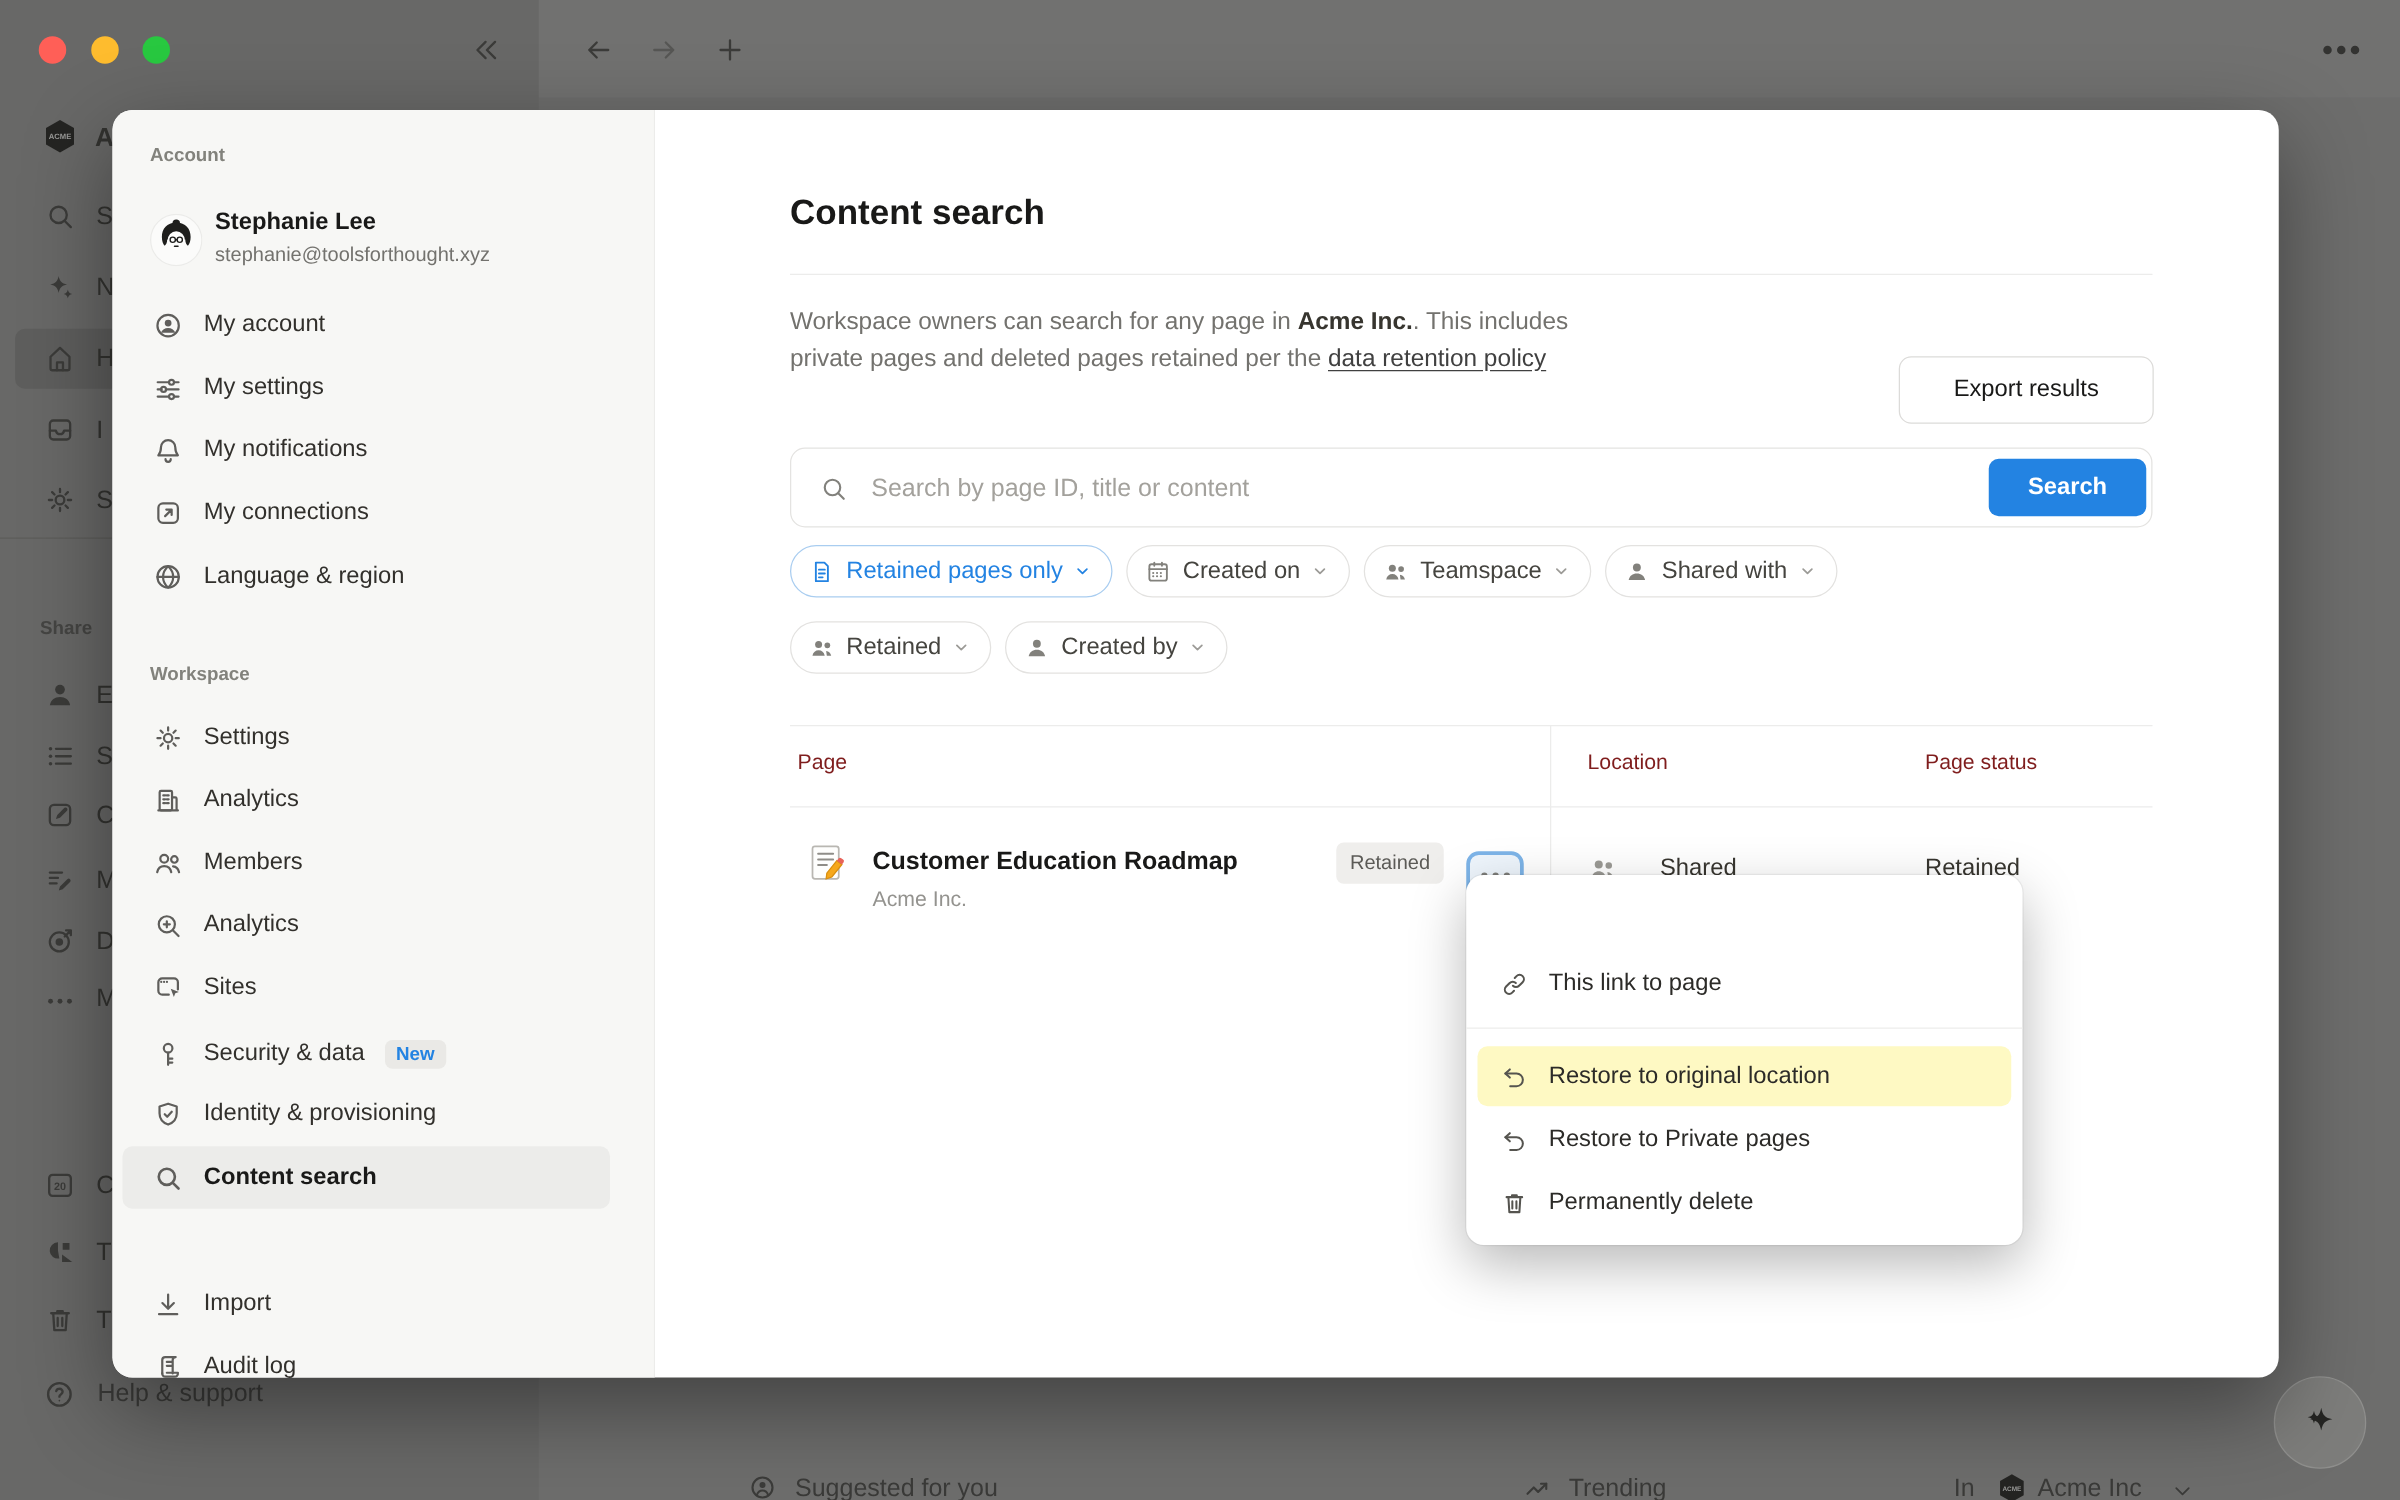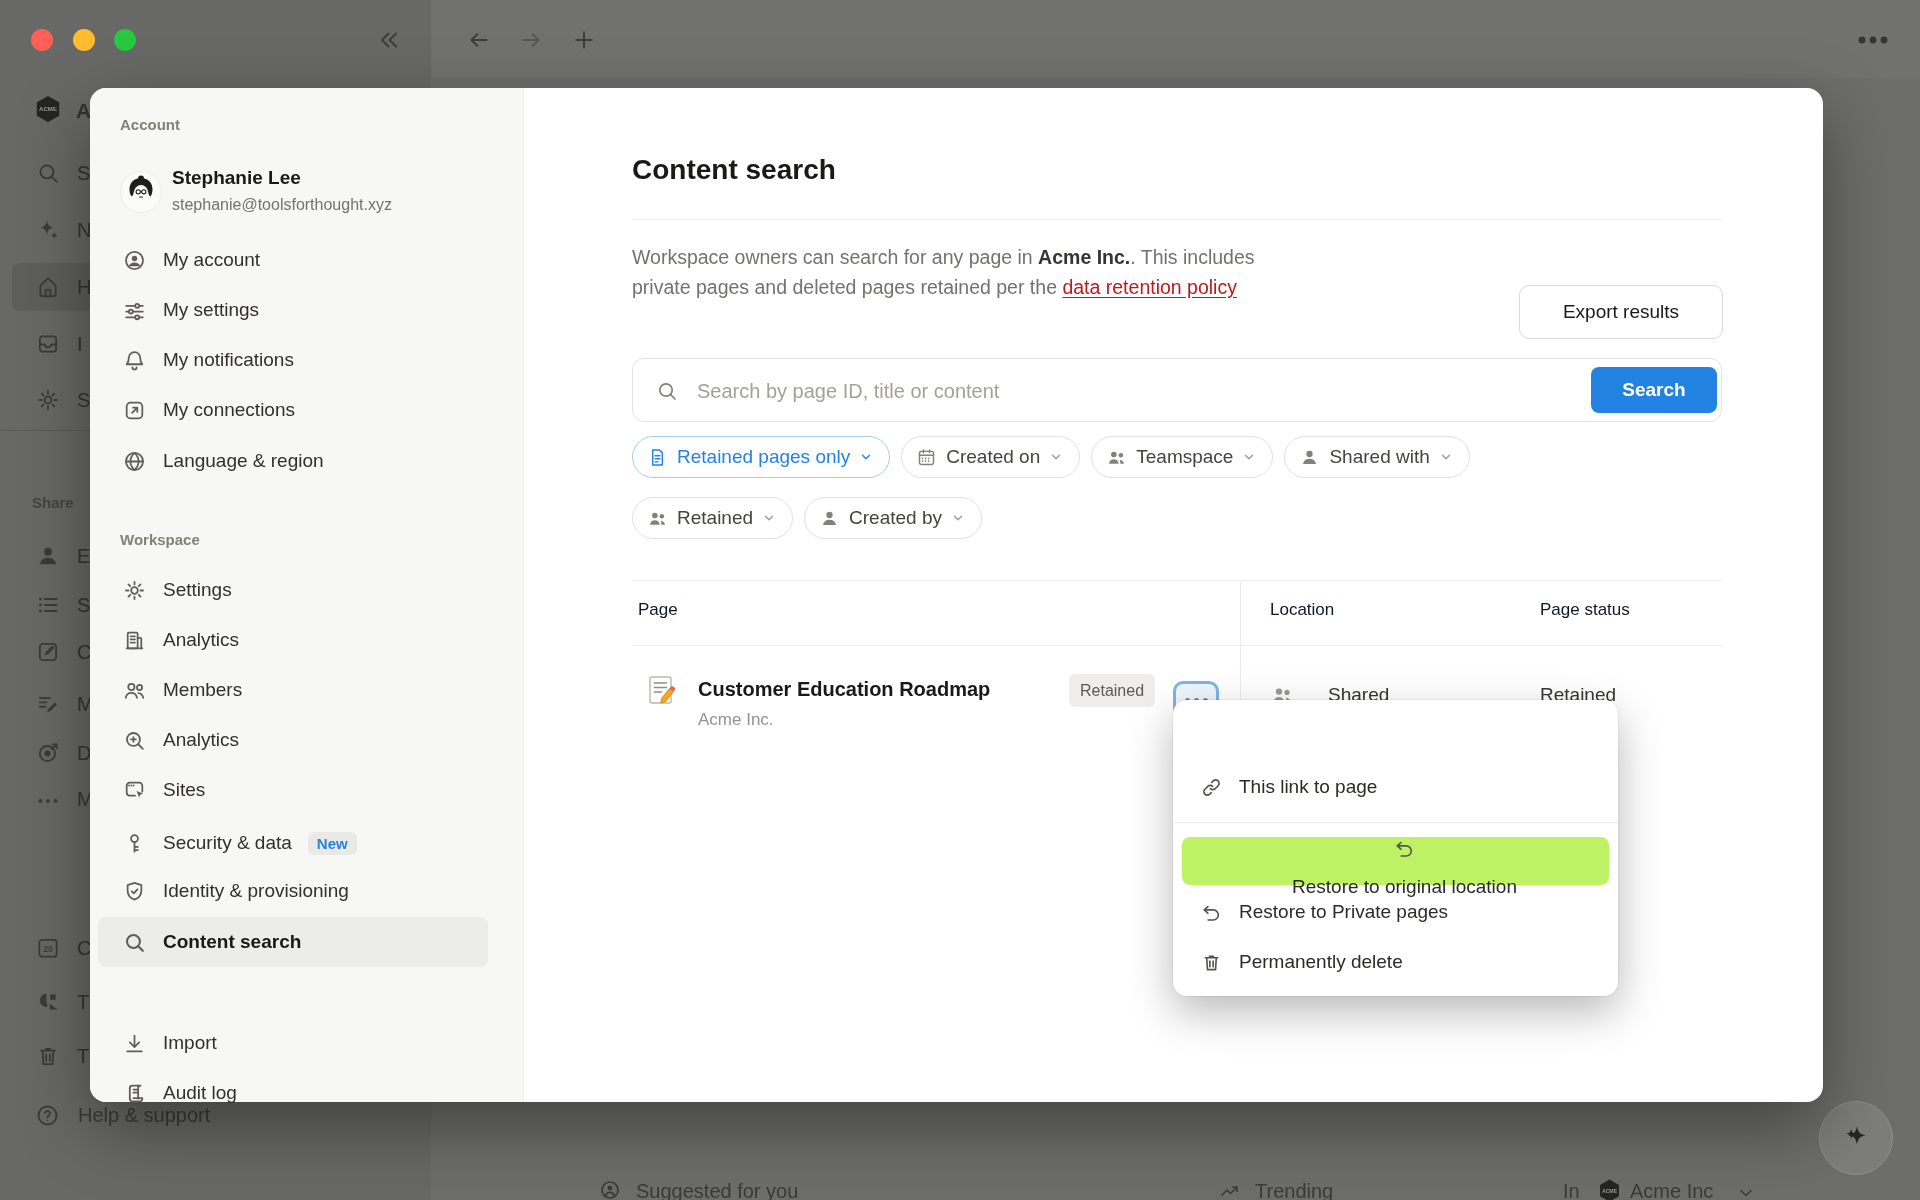--- a/index.html
+++ b/index.html
@@ -36,54 +36,54 @@
   .side-item.sel{background:#ececea;font-weight:700;color:#191918;}
   .badge-new{background:#eae9e6;color:#2383e2;font-size:15px;font-weight:600;border-radius:6px;padding:3px 9px;}
   .uname{color:#191918;font-size:19px;font-weight:700;}
   .uemail{color:#73726e;font-size:16px;}
 
   
   .m-title{color:#191918;font-size:28px;font-weight:700;}
   .m-divider{height:1px;background:#ececeb;}
   .m-desc{color:#73726e;font-size:19.5px;line-height:30px;}
   .m-desc b{color:#37352f;}
-  .m-desc a{color:#b91c1c;text-underline-offset:3px;}
+  .m-desc a{color:#404040;text-underline-offset:3px;}
   .btn-export{width:204px;height:54px;border:1px solid #dcdbd9;border-radius:10px;background:#fff;
     display:flex;align-items:center;justify-content:center;color:#191918;font-size:19px;font-weight:500;box-sizing:border-box;}
   .searchbox{width:1090px;height:64px;border:1px solid #e4e3e1;border-radius:12px;background:#fff;box-sizing:border-box;}
   .searchbox input{position:absolute;left:62px;top:1px;width:880px;height:60px;border:0;outline:0;
     font-size:20px;color:#37352f;font-family:inherit;background:transparent;}
   .searchbox input::placeholder{color:#a3a19c;}
   .btn-search{position:absolute;left:958px;top:8px;width:126px;height:46px;background:#2383e2;border-radius:8px;
     color:#fff;font-size:19px;font-weight:700;display:flex;align-items:center;justify-content:center;}
   .chip-row{display:flex;gap:11px;}
   .chip{height:42px;border:1px solid #e3e2e0;border-radius:21px;background:#fff;display:flex;align-items:center;
     gap:9px;padding:0 16px 0 14px;color:#45443f;font-size:19px;box-sizing:border-box;}
   .chip .cic{color:#82817c;}
   .chip .chev{color:#9c9b97;}
   .chip.active{color:#2383e2;border-color:#a9cdf0;}
   .chip.active .cic,.chip.active .chev{color:#2383e2;}
-  .th{color:#0f172a;font-size:17px;}
+  .th{color:#7f1d1d;font-size:17px;}
   .row-title{color:#191918;font-size:20px;font-weight:700;}
   .row-sub{color:#94938f;font-size:17px;}
   .badge-ret{background:#efeeec;color:#5b5a56;font-size:16px;border-radius:6px;height:33px;display:flex;
     align-items:center;padding:0 11px;}
   .more-btn{width:46px;height:38px;border-radius:10px;background:#eef5fc;border:3px solid #7db4e8;
     box-sizing:border-box;display:flex;align-items:center;justify-content:center;gap:4px;}
   .more-btn i{width:5px;height:5px;border-radius:50%;background:#80807c;}
   .cell{color:#37352f;font-size:19px;}
   .vline{width:1px;background:#ececeb;}
 
   
   .menu{left:1173px;top:700px;width:445px;height:296px;background:#fff;border-radius:14px;z-index:20;
     box-shadow:0 0 0 1px rgba(0,0,0,.05),0 16px 44px rgba(0,0,0,.28);}
   .menu-item{position:absolute;left:9px;width:427px;height:48px;display:flex;align-items:center;gap:16px;
     padding-left:18px;box-sizing:border-box;border-radius:8px;color:#2c2b28;font-size:19px;}
   .menu-item .mic{color:#55544f;flex:0 0 auto;}
-  .menu-item.hl{background:#bef264;flex-direction:column;}
+  .menu-item.hl{background:#fef9c3;}
   .menu-div{position:absolute;left:0;width:445px;height:1px;background:#ededeb;}
 </style>
 </head>
 <body>
 
 <div class="screen">
 
   <div class="abs bg-topbar"></div>
   <div class="abs bg-sidebar"></div>
 

